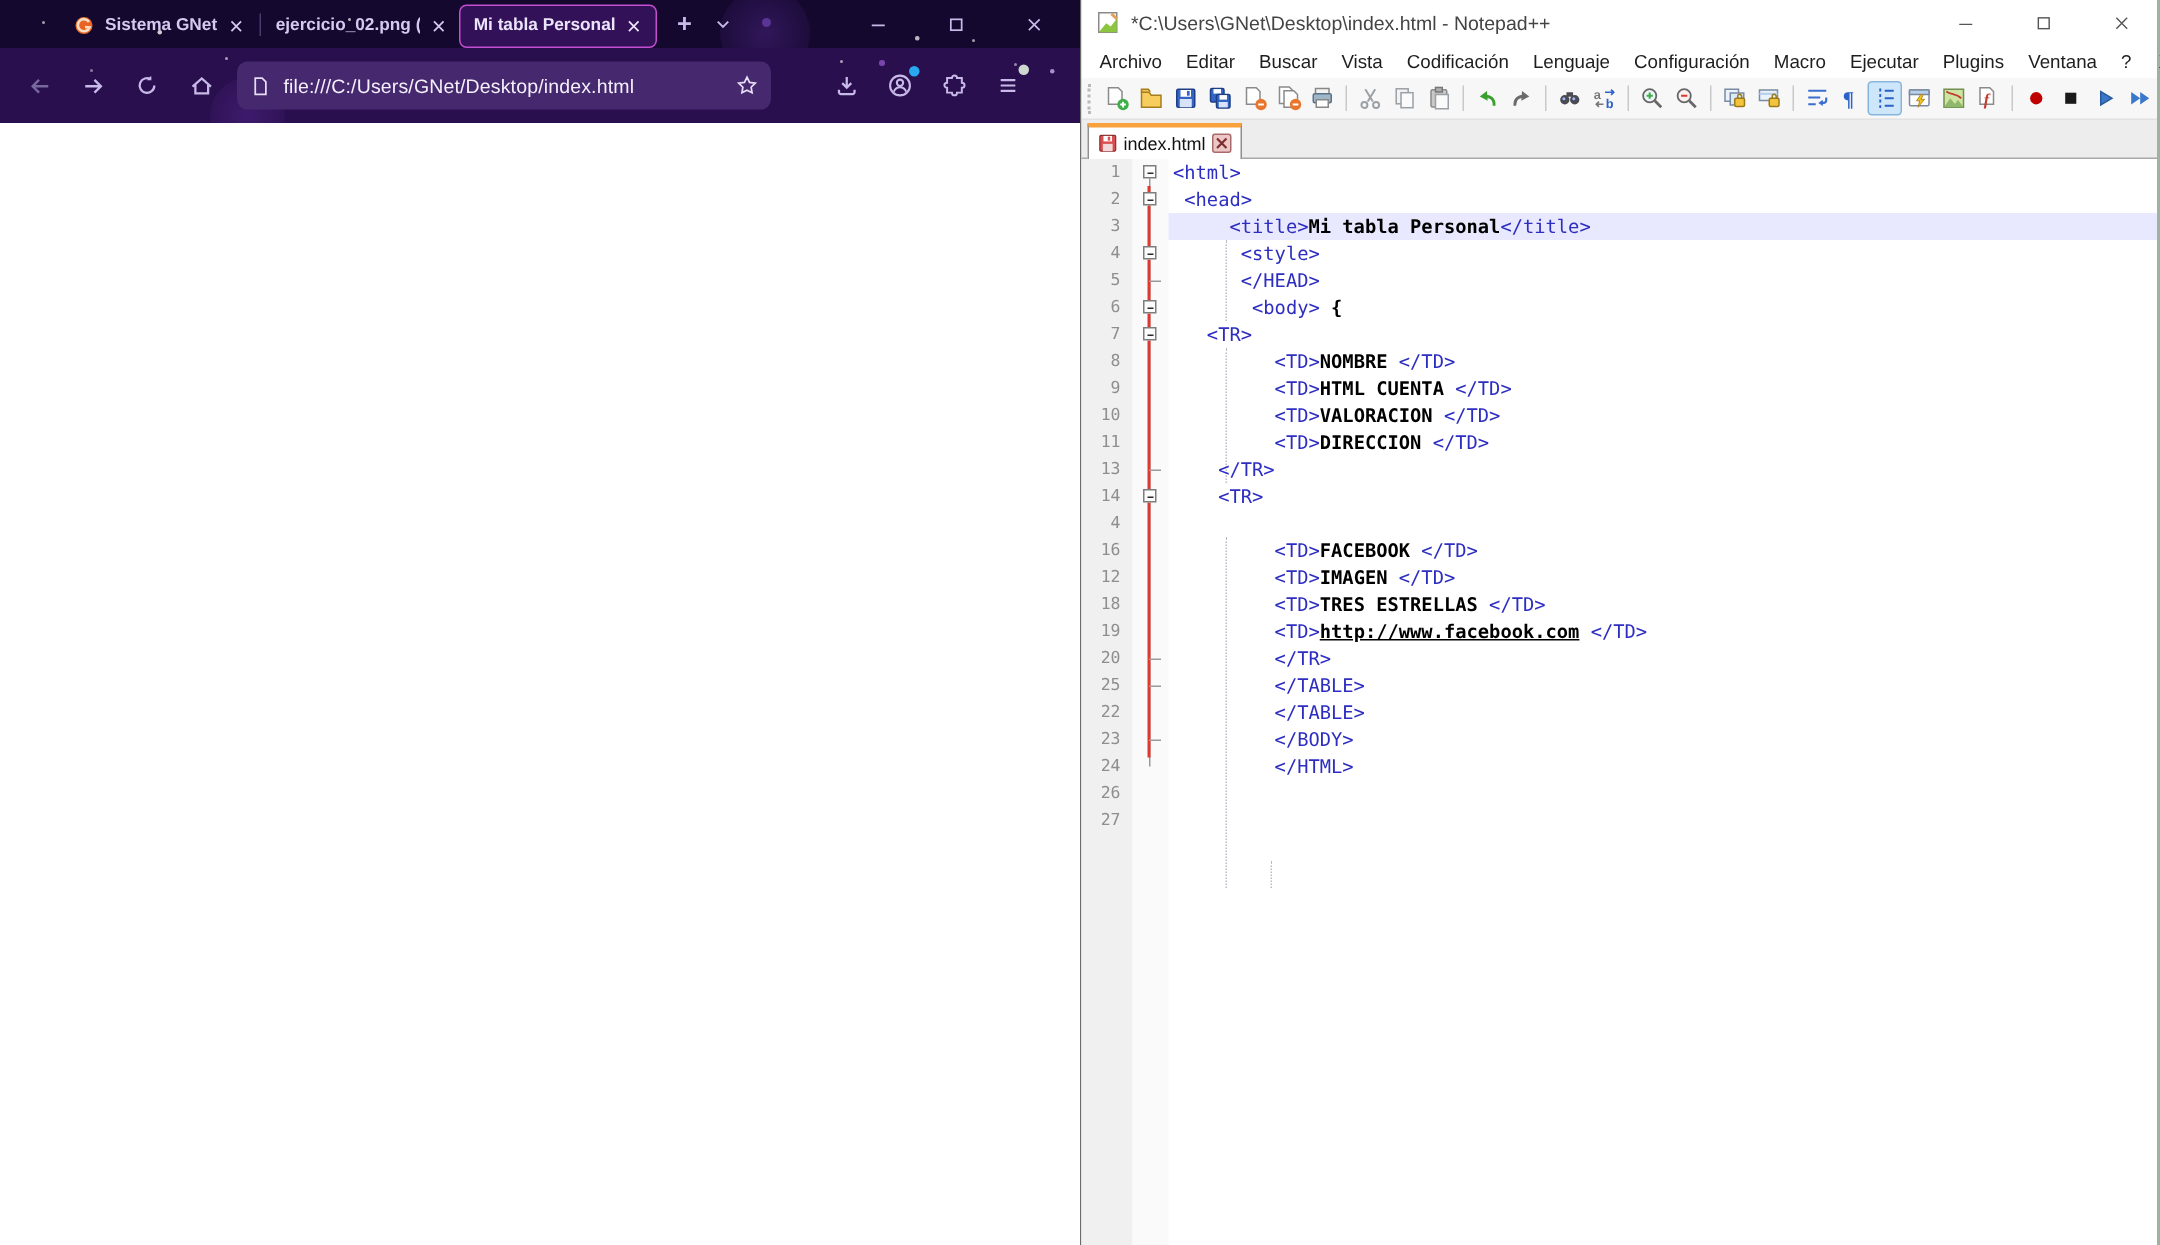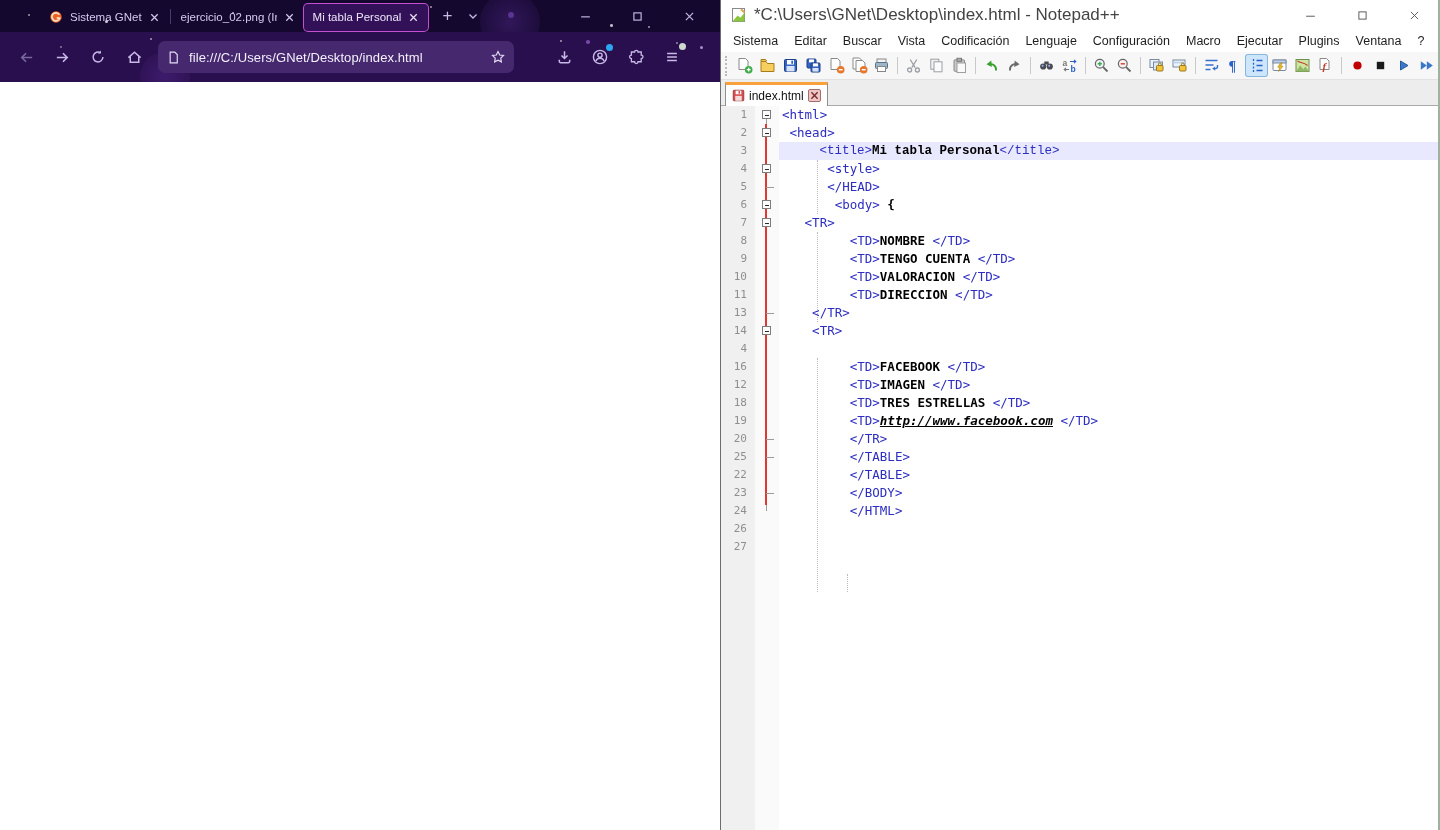--- a/index.html
+++ b/index.html
@@ -1,42 +1,42 @@
 <!DOCTYPE html>
 <html style="--ff-dark: #15082f; --ff-toolbar: #2a0f4e; --ff-urlbar: #46286f; --ff-accent: #c44fd0; --np-accent: #f9a13c; --tag-color: #2d2dc1; --mod-red: #e0382e; --cur-line: #e8e8ff;"><head>
 <meta charset="utf-8">
 <style>
   html,body{margin:0;padding:0;background:#000;}
   *{box-sizing:border-box;}
   #stage{position:relative;width:1440px;height:830px;overflow:hidden;font-family:"Liberation Sans",sans-serif;background:#fff;}
 
   
   .browser{position:absolute;left:0;top:0;width:720px;height:830px;}
-  .ff-tabstrip{position:relative;height:32px;background:var(--ff-dark);display:flex;align-items:center;padding-left:40px;overflow:hidden;}
+  .ff-tabstrip{position:relative;height:32px;background:var(--ff-dark);display:flex;align-items:center;padding-left:40px;overflow:hidden;font-weight:bold;}
   .ff-nav{position:relative;height:50px;background:var(--ff-toolbar);display:flex;align-items:center;padding:0 8px;overflow:hidden;}
   .ff-content{height:748px;background:#fff;}
   .ff-tab{position:relative;z-index:2;height:27px;margin-top:2px;display:flex;align-items:center;gap:7px;padding:0 9px;border-radius:4px;color:#d6c9f0;font-size:11.5px;white-space:nowrap;}
   .ff-tab .lbl{overflow:hidden;max-width:96px;text-overflow:clip;}
   .ff-tab.active{background:#331158;box-shadow:0 0 0 1px var(--ff-accent);color:#ece4fa;}
   .ff-tabsep{width:1px;height:15px;background:#4a3a6e;margin:0 1px;z-index:2;}
   .ff-iconbtn{display:flex;align-items:center;justify-content:center;width:26px;height:26px;border-radius:4px;color:#c7b9e8;flex:none;z-index:2;}
   .ff-navbtn{display:flex;align-items:center;justify-content:center;width:30px;height:30px;margin:0 3px;border-radius:4px;color:#c7b9e8;flex:none;z-index:2;}
   .ff-navbtn.dim{color:#77689e;}
   .ff-winctl{margin-left:auto;display:flex;align-items:center;gap:22px;padding-right:16px;color:#cfc2ec;z-index:2;}
   .ff-winctl .ff-iconbtn{width:30px;}
   .urlbar{position:relative;z-index:2;display:flex;align-items:center;width:356px;height:32px;margin-left:6px;border-radius:7px;background:var(--ff-urlbar);padding:0 8px;color:#f4f0fb;font-size:13px;}
   .urlbar .url-text{flex:1;margin-left:8px;letter-spacing:.1px;}
   .tab-x{display:flex;align-items:center;color:inherit;}
   .dot-badge{position:absolute;width:7px;height:7px;border-radius:50%;}
   .star{position:absolute;border-radius:50%;z-index:1;}
   .nebula{position:absolute;border-radius:50%;z-index:0;}
 
   
   .notepad{position:absolute;left:720px;top:0;width:720px;height:830px;background:#fff;border-left:1px solid #6d6d6d;border-right:2px solid #9fb2a0;}
-  .np-title{height:30px;display:flex;align-items:center;padding:0 10px;background:#fff;font-size:17px;color:#444;}
+  .np-title{height:30px;display:flex;align-items:center;padding:0 10px;background:#fff;font-size:13px;color:#444;}
   .np-title .t{margin-left:7px;}
   .np-ctl{margin-left:auto;display:flex;gap:24px;color:#555;}
   .np-ctl .ff-iconbtn{color:#555;width:28px;height:22px;}
   .np-menu{height:22px;display:flex;align-items:center;padding:0 4px;background:#fff;font-size:12.5px;color:#1e1e1e;}
   .np-menu .mi{padding:2px 8px;}
   .np-menu .mx{margin-left:auto;padding:0 10px;color:#333;font-size:12px;}
   .np-toolbar{height:28px;display:flex;align-items:center;background:#f7f7f7;padding-left:3px;border-bottom:1px solid #e2e2e2;}
   .grip{width:4px;height:20px;margin:0 4px 0 1px;border-left:2px dotted #b9b9b9;}
   .tbtn{display:flex;align-items:center;justify-content:center;width:21px;height:21px;margin:0 1px;border-radius:2px;}
   .tbtn.active{background:#cde6fa;box-shadow:0 0 0 1px #86b6dd;}
@@ -45,24 +45,24 @@
   .np-doc-tab{position:relative;display:flex;align-items:center;gap:4px;height:24px;padding:0 6px;background:#fff;border:1px solid #8f8f8f;border-bottom:none;border-top:3px solid var(--np-accent);font-size:12px;color:#111;margin-bottom:-1px;}
   .np-tab-x{display:flex;align-items:center;justify-content:center;width:13px;height:13px;background:#edc7c7;border:1px solid #a96a6a;border-radius:2px;}
   .np-editor{position:relative;height:724px;background:#fff;overflow:hidden;font-family:"DejaVu Sans Mono","Liberation Mono",monospace;font-size:12.5px;}
   .colbg-n{position:absolute;left:0;top:0;bottom:0;width:34px;background:#f0f0f0;}
   .colbg-f{position:absolute;left:34px;top:0;bottom:0;width:24px;background:#fafafa;}
   #np-rows{position:absolute;left:0;top:0;right:0;z-index:2;}
   .crow{display:flex;height:18px;line-height:18px;}
   .crow .ln{width:34px;padding-right:8px;text-align:right;font-size:11px;color:#8f8f8f;flex:none;}
   .crow .fold{width:24px;position:relative;flex:none;}
   .crow .txt{flex:1;white-space:pre;padding-left:3px;color:#000;}
-  .crow.cur .txt{background:var(--cur-line);font-family:Liberation Mono, monospace;}
+  .crow.cur .txt{background:var(--cur-line);}
   .c-tag{color:var(--tag-color);text-align:center;}
   .c-text{font-weight:bold;color:#000;}
-  .c-url{font-weight:bold;color:#000;text-decoration:underline;font-style:italic;}
+  .c-url{font-weight:bold;color:#000;text-decoration:underline;}
   .fbox{position:absolute;left:7px;top:4px;width:9px;height:9px;border:1px solid #7d7d7d;background:#fcfcfc;z-index:3;}
   .fbox:after{content:"";position:absolute;left:1.5px;right:1.5px;top:50%;height:1px;background:#2a2a2a;}
   .ftick{position:absolute;left:11px;top:8.5px;width:8px;height:1px;background:#9a9a9a;}
   .ov{position:absolute;z-index:1;}
   #fold-vline{left:45px;top:9px;width:1px;height:396px;background:#9a9a9a;}
   #fold-red{left:43.5px;top:18px;width:2.5px;height:381px;background:var(--mod-red);z-index:2;}
   .iguide{border-left:1px dotted #b9b9c6;width:0;}
 </style>
 </head>
 <body>
@@ -240,21 +240,21 @@
           </div>
         <div class="ff-iconbtn">
             <svg width="13" height="13" viewBox="0 0 18 18" stroke="currentColor" stroke-width="1.3">
               <path d="M4 4l10 10M14 4L4 14"></path>
             </svg>
           </div>
       </div>
     </div>
 
     <div class="np-menu" id="np-menus">
-        <div class="mi">Sistema</div>
+        <div class="mi">Archivo</div>
         <div class="mi">Editar</div>
         <div class="mi">Buscar</div>
         <div class="mi">Vista</div>
         <div class="mi">Codificación</div>
         <div class="mi">Lenguaje</div>
         <div class="mi">Configuración</div>
         <div class="mi">Macro</div>
         <div class="mi">Ejecutar</div>
         <div class="mi">Plugins</div>
         <div class="mi">Ventana</div>
@@ -540,21 +540,21 @@
             <span class="txt"><span class="c-tag">   &lt;TR&gt;</span></span>
           </div>
           <div class="crow">
             <span class="ln">8</span>
             <span class="fold"></span>
             <span class="txt"><span class="c-plain">         </span><span class="c-tag">&lt;TD&gt;</span><span class="c-text">NOMBRE </span><span class="c-tag">&lt;/TD&gt;</span></span>
           </div>
           <div class="crow">
             <span class="ln">9</span>
             <span class="fold"></span>
-            <span class="txt"><span class="c-plain">         </span><span class="c-tag">&lt;TD&gt;</span><span class="c-text">TENGO CUENTA </span><span class="c-tag">&lt;/TD&gt;</span></span>
+            <span class="txt"><span class="c-plain">         </span><span class="c-tag">&lt;TD&gt;</span><span class="c-text">HTML CUENTA </span><span class="c-tag">&lt;/TD&gt;</span></span>
           </div>
           <div class="crow">
             <span class="ln">10</span>
             <span class="fold"></span>
             <span class="txt"><span class="c-plain">         </span><span class="c-tag">&lt;TD&gt;</span><span class="c-text">VALORACION </span><span class="c-tag">&lt;/TD&gt;</span></span>
           </div>
           <div class="crow">
             <span class="ln">11</span>
             <span class="fold"></span>
             <span class="txt"><span class="c-plain">         </span><span class="c-tag">&lt;TD&gt;</span><span class="c-text">DIRECCION </span><span class="c-tag">&lt;/TD&gt;</span></span>

